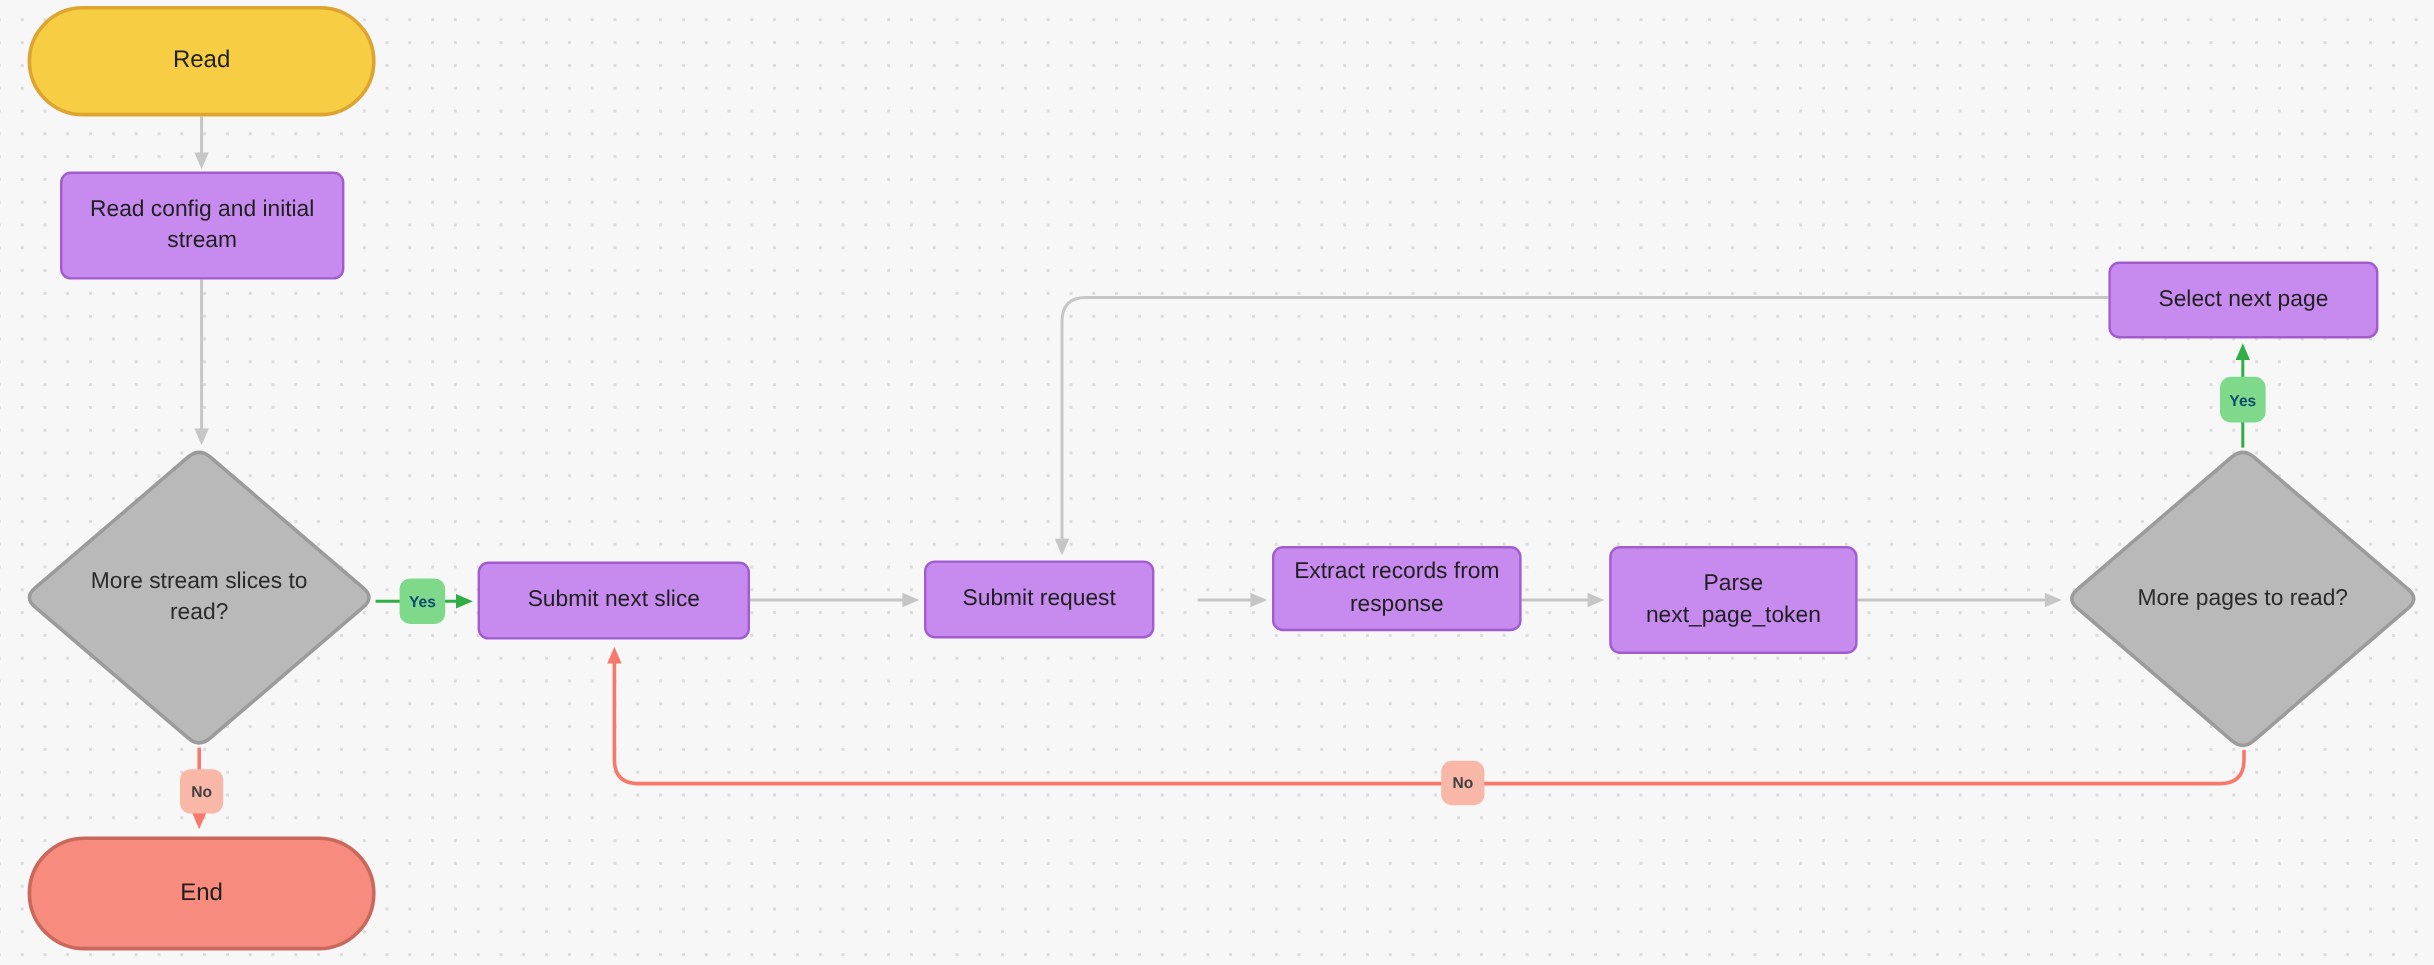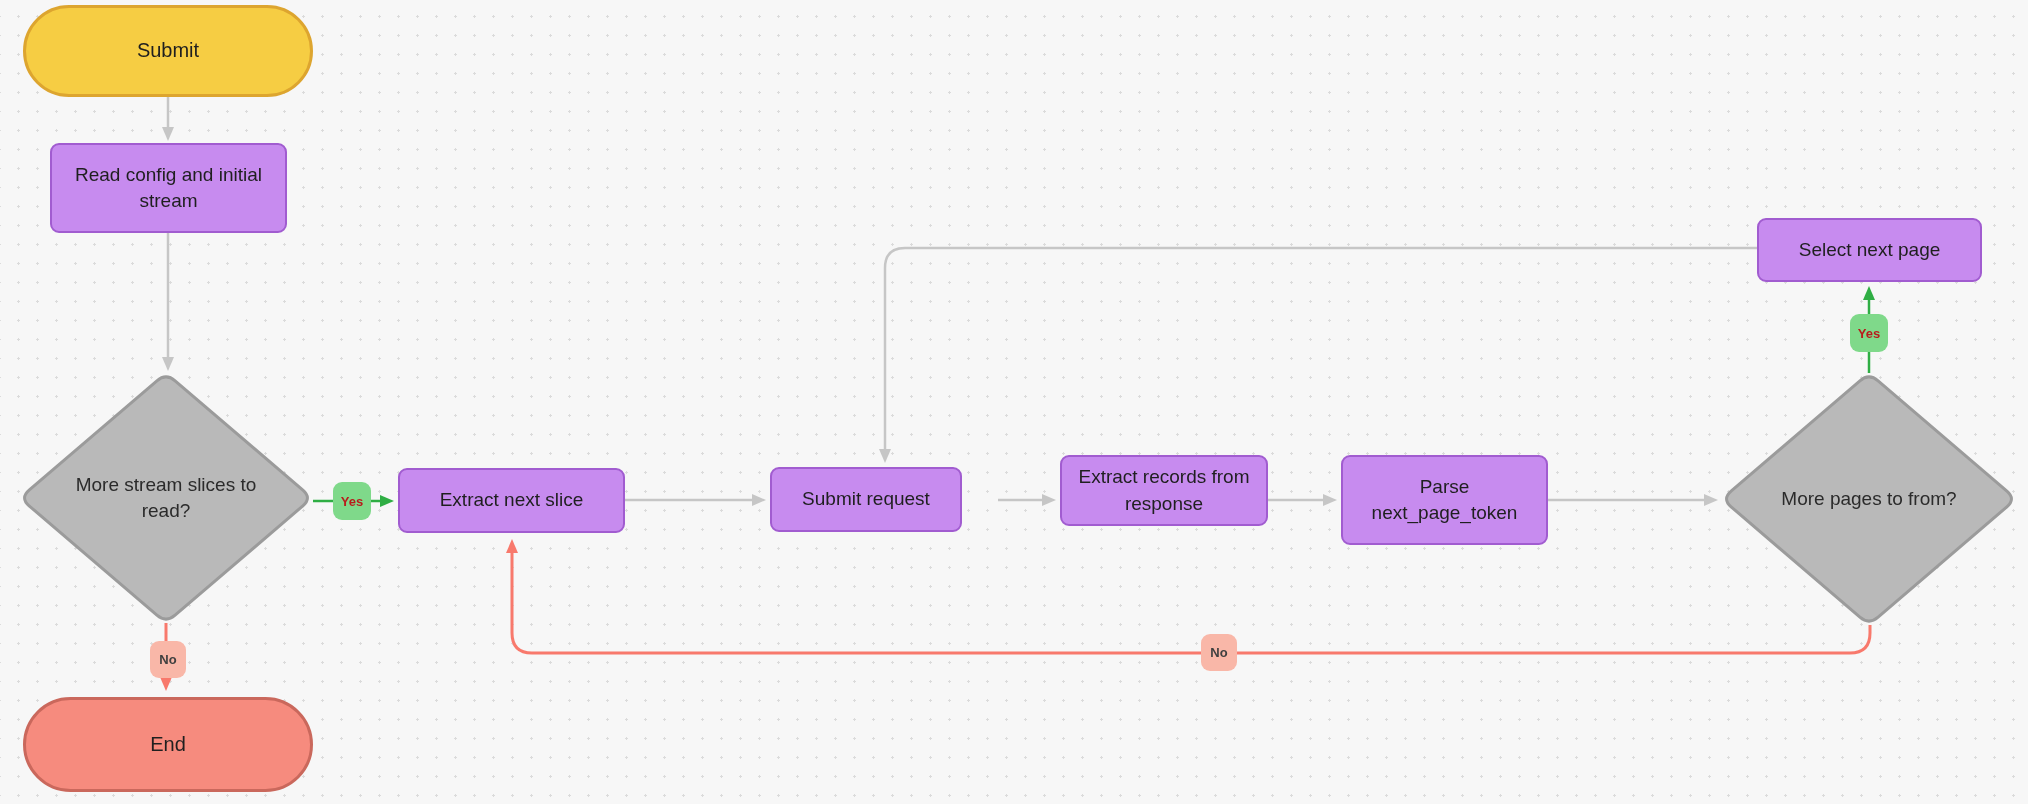--- a/index.html
+++ b/index.html
@@ -53,21 +53,21 @@
     text-align:center;
     font-size:19px;line-height:1.38;
     color:#2b2b2b;
     pointer-events:none;
   }
   .edge-label{
     position:absolute;
     display:flex;align-items:center;justify-content:center;
     font-size:13px;font-weight:bold;
     border-radius:9px;
-    color:#b91c1c;
+    color:#0c4a6e;
   }
   .edge-label.green{background:var(--green-label);}
   .edge-label.pink{background:var(--pink-label);color:#404040;}
   .stroke-gray{stroke:var(--line-gray);}
   .stroke-green{stroke:var(--line-green);}
   .stroke-red{stroke:var(--line-red);}
   .edge{fill:none;stroke-width:2.5px;}
   .edge.red{stroke-width:3px;}
   .shape-diamond{fill:var(--gray-fill);stroke:var(--gray-border);stroke-width:3px;}
 </style>
@@ -98,35 +98,35 @@
     <path class="edge stroke-gray" d="M1268,500 H1324" marker-end="url(#arr-gray)"></path>
     <path class="edge stroke-gray" d="M1548,500 H1705" marker-end="url(#arr-gray)"></path>
     <path class="edge stroke-green" d="M1869,373 V299" marker-end="url(#arr-green)"></path>
     <path class="edge stroke-gray" d="M1757,248 H905 Q885,248 885,268 V450" marker-end="url(#arr-gray)"></path>
     <path class="edge red stroke-red" d="M1870,625 V633 Q1870,653 1850,653 H532 Q512,653 512,633 V552" marker-end="url(#arr-red)"></path>
 
     <path class="shape-diamond" d="M 175.1 380.8 L 302.9 490.2 Q 312 498 302.9 505.8 L 175.1 615.2 Q 166 623 156.9 615.2 L 29.1 505.8 Q 20 498 29.1 490.2 L 156.9 380.8 Q 166 373 175.1 380.8 Z"></path>
     <path class="shape-diamond" d="M 1878.1 380.8 L 2006.9 491.2 Q 2016 499 2006.9 506.8 L 1878.1 617.2 Q 1869 625 1859.9 617.2 L 1731.1 506.8 Q 1722 499 1731.1 491.2 L 1859.9 380.8 Q 1869 373 1878.1 380.8 Z"></path>
   </svg>
 
-  <div class="node pill start" style="left:23px;top:5px;width:290px;height:92px;">Submit</div>
+  <div class="node pill start" style="left:23px;top:5px;width:290px;height:92px;">Read</div>
 
   <div class="node rect" style="left:50px;top:143px;width:237px;height:90px;">Read config and initial stream</div>
 
   <div class="diamond-label" style="left:66px;top:438px;width:200px;height:120px;">More stream slices to read?</div>
 
-  <div class="node rect" style="left:398px;top:468px;width:227px;height:65px;">Extract next slice</div>
+  <div class="node rect" style="left:398px;top:468px;width:227px;height:65px;">Submit next slice</div>
 
   <div class="node rect" style="left:770px;top:467px;width:192px;height:65px;">Submit request</div>
 
   <div class="node rect" style="left:1060px;top:455px;width:208px;height:71px;">Extract records from response</div>
 
   <div class="node rect" style="left:1341px;top:455px;width:207px;height:90px;">Parse next_page_token</div>
 
-  <div class="diamond-label" style="left:1779px;top:439px;width:180px;height:120px;">More pages to from?</div>
+  <div class="diamond-label" style="left:1779px;top:439px;width:180px;height:120px;">More pages to read?</div>
 
   <div class="node rect" style="left:1757px;top:218px;width:225px;height:64px;">Select next page</div>
 
   <div class="node pill end" style="left:23px;top:697px;width:290px;height:95px;">End</div>
 
   <div class="edge-label green" style="left:333px;top:482px;width:38px;height:38px;">Yes</div>
 
   <div class="edge-label pink" style="left:150px;top:641px;width:36px;height:37px;">No</div>
 
   <div class="edge-label green" style="left:1850px;top:314px;width:38px;height:38px;">Yes</div>

